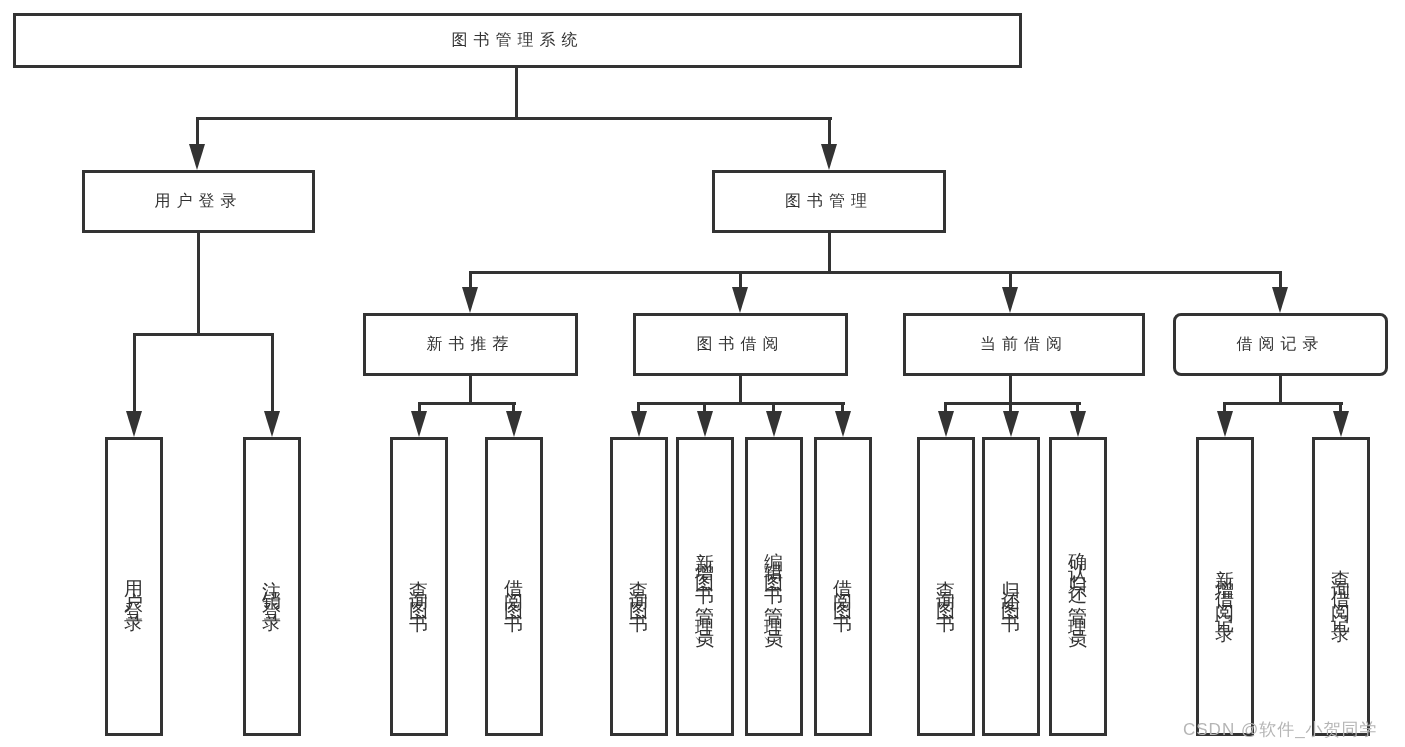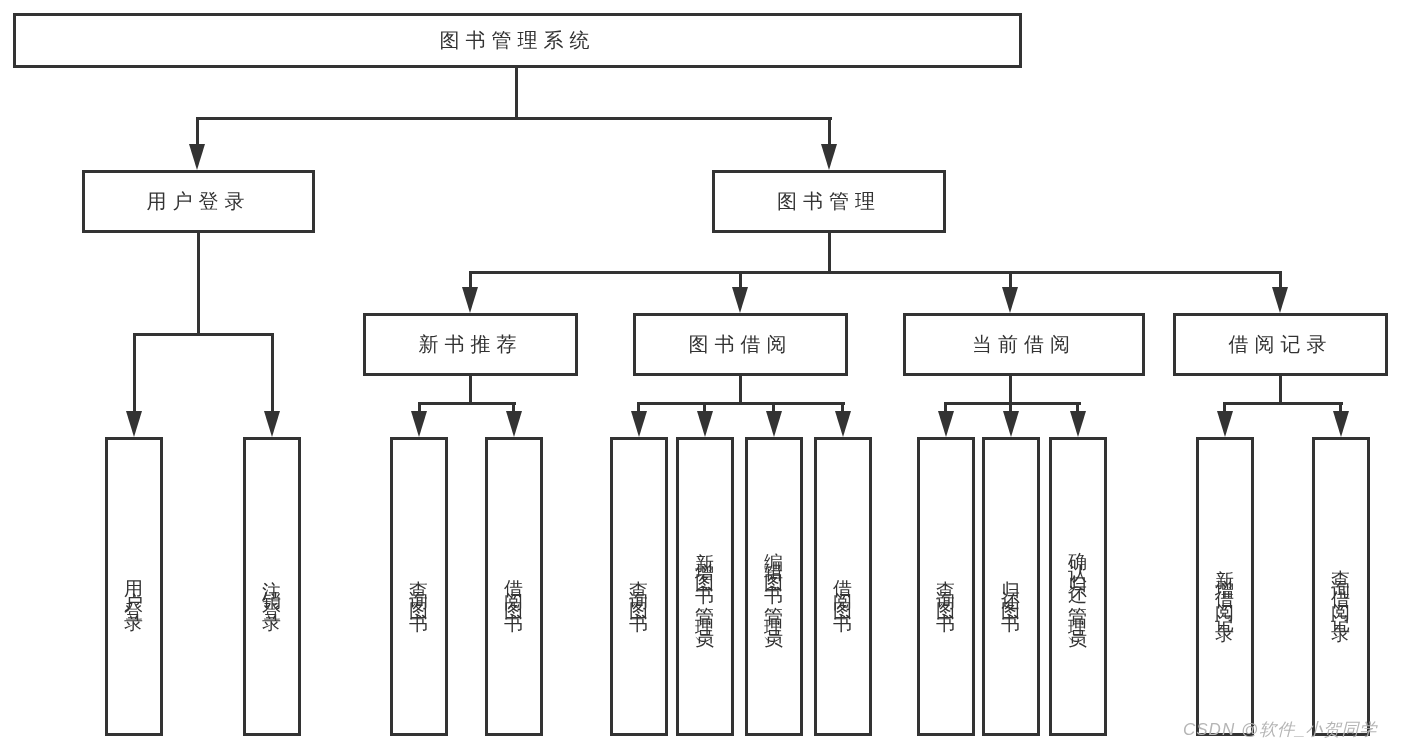--- a/index.html
+++ b/index.html
@@ -4,33 +4,33 @@
 <style>
   html,body{margin:0;padding:0;background:#fff;}
   #canvas{
     position:relative;width:1405px;height:747px;background:#fff;overflow:hidden;
     font-family:"Liberation Sans","DejaVu Sans",sans-serif;color:#333;
   }
   .box{
     position:absolute;box-sizing:border-box;border:3px solid #333;background:#fff;
     display:flex;align-items:center;justify-content:center;
   }
-  .hlabel{font-size:20px;letter-spacing:6px;color:#333;white-space:nowrap;}
+  .hlabel{font-size:16px;letter-spacing:6px;color:#333;white-space:nowrap;}
   .vlabel{
     writing-mode:vertical-rl;text-orientation:mixed;
     font-size:19px;letter-spacing:11px;line-height:1;color:#333;white-space:nowrap;
   }
   .ln{position:absolute;background:#333;}
   .arr{
     position:absolute;width:0;height:0;
     border-left:8px solid transparent;border-right:8px solid transparent;
     border-top:26px solid #333;
   }
   .watermark{
-    position:absolute;font-size:17px;color:#b5b5b5;letter-spacing:1px;white-space:nowrap;font-style:italic;
+    position:absolute;font-size:17px;color:#b5b5b5;letter-spacing:1px;white-space:nowrap;
   }
 </style>
 </head>
 <body>
 
 <div id="canvas">
 
   <div class="box" style="left:13px;top:13px;width:1009px;height:55px;">
     <span class="hlabel">图书管理系统</span>
   </div>
@@ -69,21 +69,21 @@
 
   <div class="box" style="left:363px;top:313px;width:215px;height:63px;">
     <span class="hlabel">新书推荐</span>
   </div>
   <div class="box" style="left:633px;top:313px;width:215px;height:63px;">
     <span class="hlabel">图书借阅</span>
   </div>
   <div class="box" style="left:903px;top:313px;width:242px;height:63px;">
     <span class="hlabel">当前借阅</span>
   </div>
-  <div class="box" style="left:1173px;top:313px;width:215px;height:63px;">
+  <div class="box" style="left:1173px;top:313px;width:215px;height:63px;border-radius:8px;">
     <span class="hlabel">借阅记录</span>
   </div>
 
   <div class="ln" style="left:469px;top:376px;width:3px;height:29px;"></div>
   <div class="ln" style="left:418px;top:402px;width:98px;height:3px;"></div>
   <div class="ln" style="left:418px;top:402px;width:3px;height:13px;"></div>
   <div class="ln" style="left:512px;top:402px;width:3px;height:13px;"></div>
   <div class="arr" style="left:411px;top:411px;"></div>
   <div class="arr" style="left:506px;top:411px;"></div>
 

